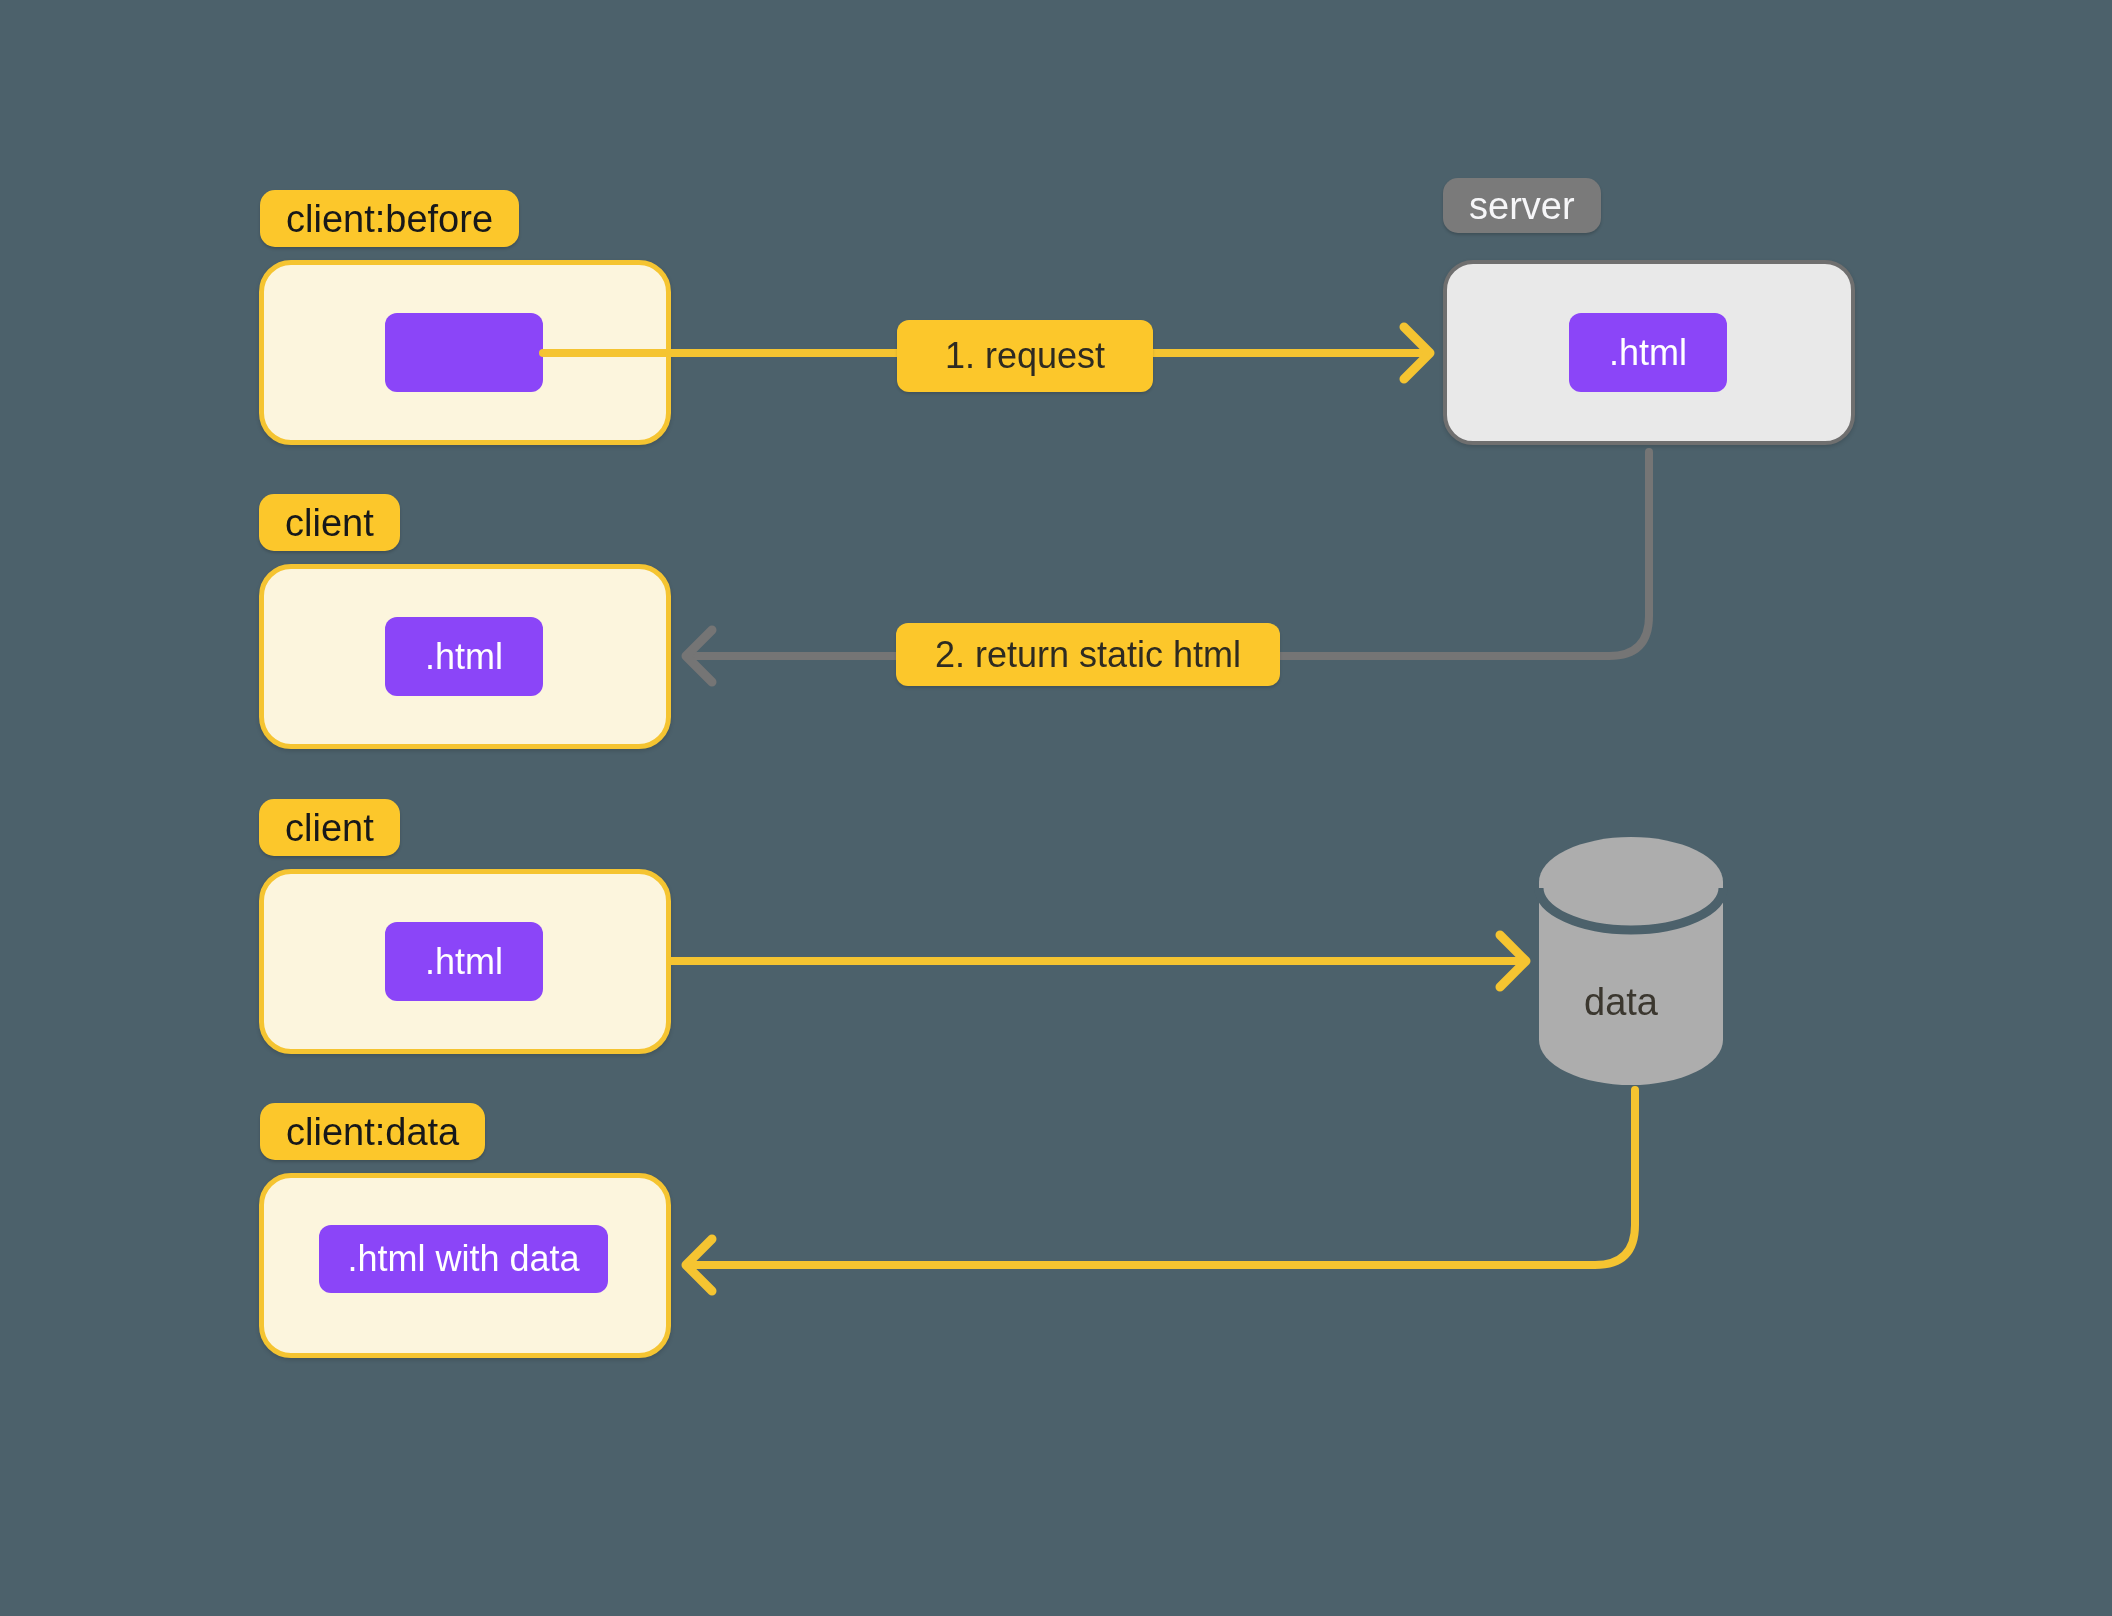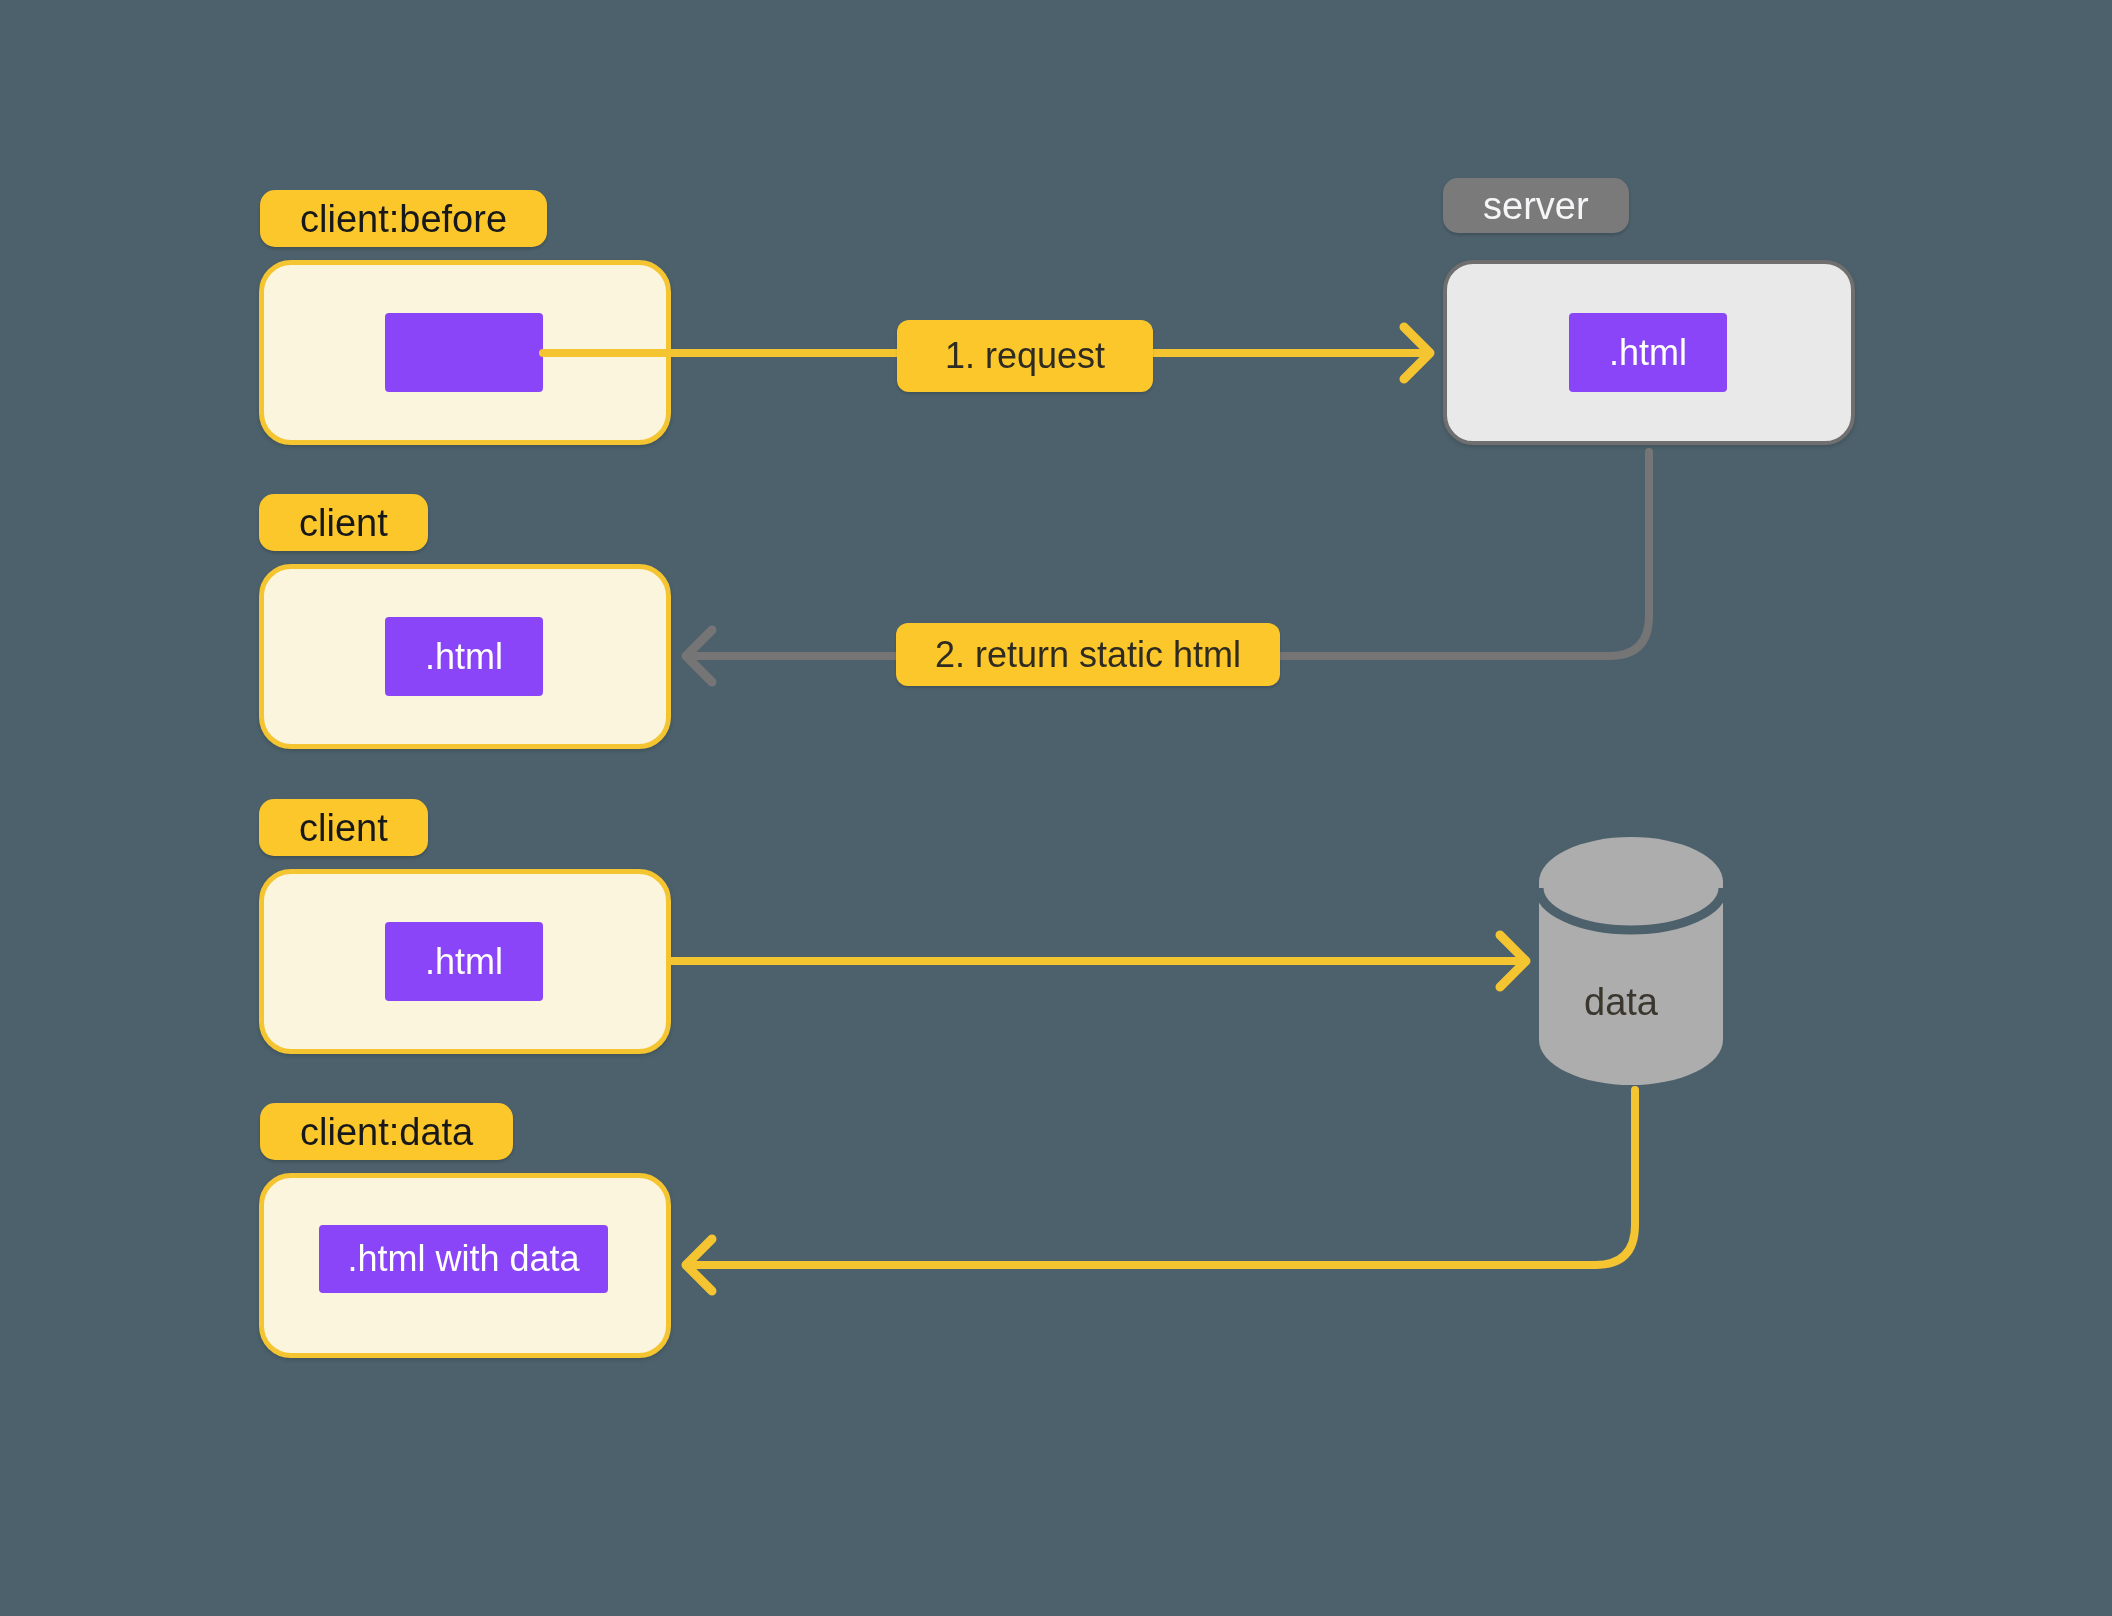--- a/index.html
+++ b/index.html
@@ -16,38 +16,38 @@
   .wires{position:absolute;inset:0;z-index:2;}
   .labels{position:absolute;inset:0;z-index:3;}
   .boxes>*,.labels>*{position:absolute;box-sizing:border-box;}
 
   
   .pill{
     background:#FCC72B;color:#17181A;
     border-radius:15px;
     font-size:38px;font-weight:500;line-height:1;
     display:flex;align-items:center;justify-content:center;
-    padding:0 40px;height:57px;
+    padding:0 26px;height:57px;
     box-shadow:0 2px 3px rgba(0,0,0,.18);
     white-space:nowrap;
   }
   .pill.gray{background:#7A7A7A;color:#F6F6F8;}
 
   
   .bigbox{
     width:412px;height:185px;border-radius:32px;
     background:#FCF5DD;border:5px solid #F5C431;
     box-shadow:0 2px 4px rgba(0,0,0,.15);
   }
   .bigbox.server{background:#E9E9E9;border:4px solid #6F6F6F;border-radius:30px;}
 
   
   .chip{
     background:#8B45F8;color:#FFFFFF;
-    border-radius:4px;
+    border-radius:12px;
     font-size:36px;font-weight:500;
     display:flex;align-items:center;justify-content:center;
     white-space:nowrap;
   }
 
   
   .step{
     background:#FCC72B;color:#2E2B22;
     border-radius:12px;
     font-size:36px;font-weight:500;

